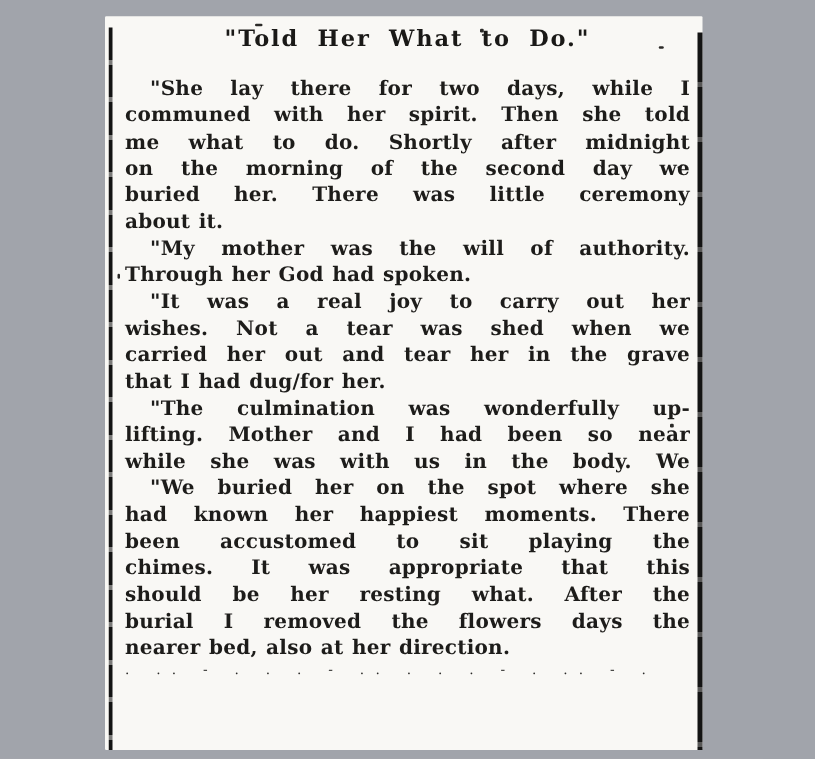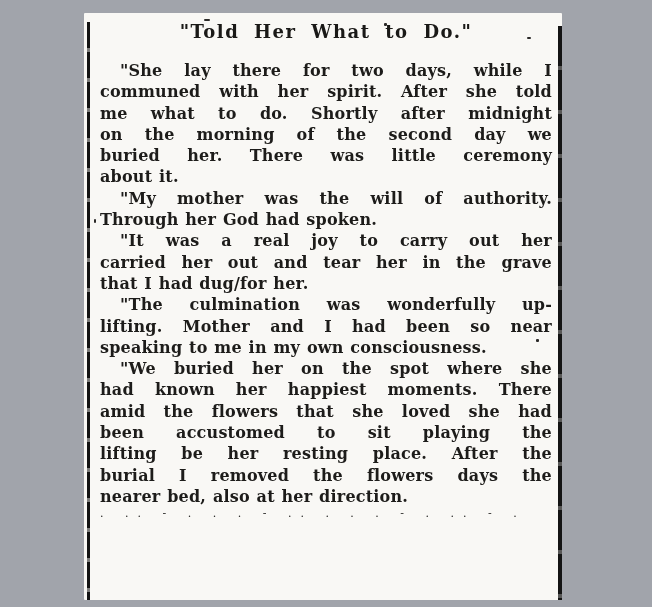--- a/index.html
+++ b/index.html
@@ -122,38 +122,39 @@
     <div class="speck speck-3"></div>
     <div class="speck speck-4"></div>
     <div class="speck speck-5"></div>
     <div class="speck speck-6"></div>
 
     <div class="column">
       <h1 class="headline">"Told Her What to Do."</h1>
 
       <div class="body-text">
         <div class="line indent">"She lay there for two days, while I</div>
-        <div class="line">communed with her spirit.  After she told</div>
+        <div class="line">communed with her spirit.  Then she told</div>
         <div class="line">me what to do.  Shortly after midnight</div>
         <div class="line">on the morning of the second day we</div>
         <div class="line">buried her.  There was little ceremony</div>
         <div class="line end">about it.</div>
         <div class="line indent">"My mother was the will of authority.</div>
         <div class="line end">Through her God had spoken.</div>
         <div class="line indent">"It was a real joy to carry out her</div>
+        <div class="line">wishes.  Not a tear was shed when we</div>
         <div class="line">carried her out and tear her in the grave</div>
         <div class="line end">that I had dug/for her.</div>
         <div class="line indent">"The culmination was wonderfully up-</div>
         <div class="line">lifting.  Mother and I had been so near</div>
-        <div class="line end">speaking to me in my own consciousness.</div>
+        <div class="line">while she was with us in the body.  We</div>
         <div class="line indent">"We buried her on the spot where she</div>
         <div class="line">had known her happiest moments.  There</div>
-        <div class="line">amid the flowers that she loved she had</div>
         <div class="line">been accustomed to sit playing the</div>
-        <div class="line">lifting be her resting place.  After the</div>
+        <div class="line">chimes.  It was appropriate that this</div>
+        <div class="line">should be her resting what.  After the</div>
         <div class="line">burial I removed the flowers days the</div>
         <div class="line end">nearer bed, also at her direction.</div>
       </div>
 
       <div class="fragment">. .. - .  .  . -  ..  .  . .  -  .  .. -  .</div>
     </div>
   </div>
 </div>
 
 </body></html>

